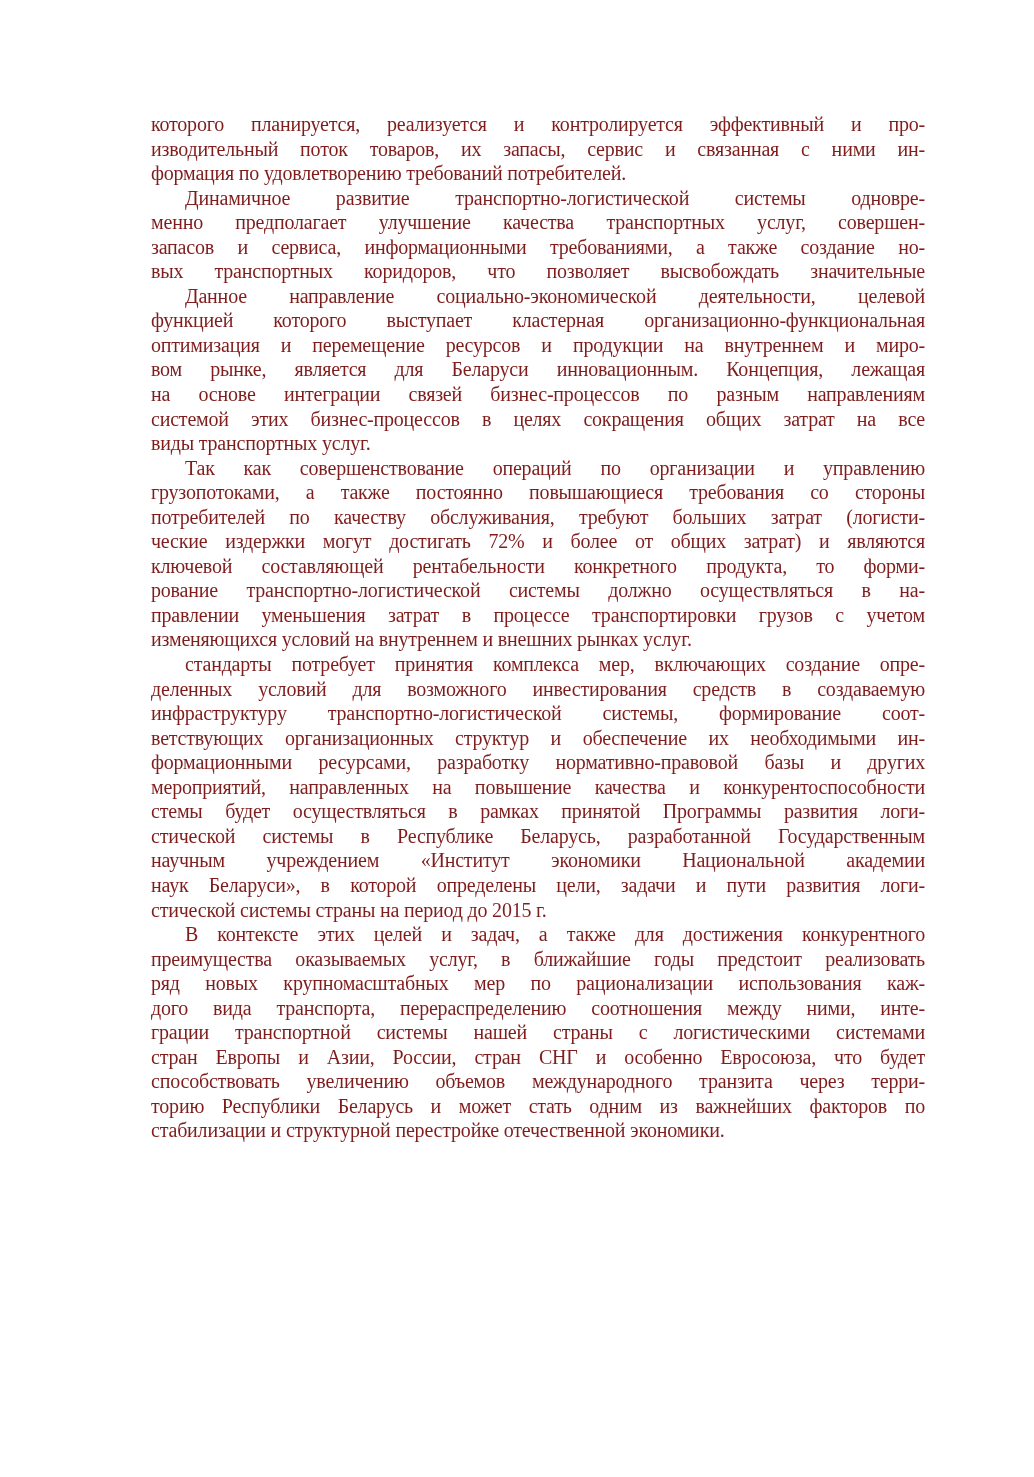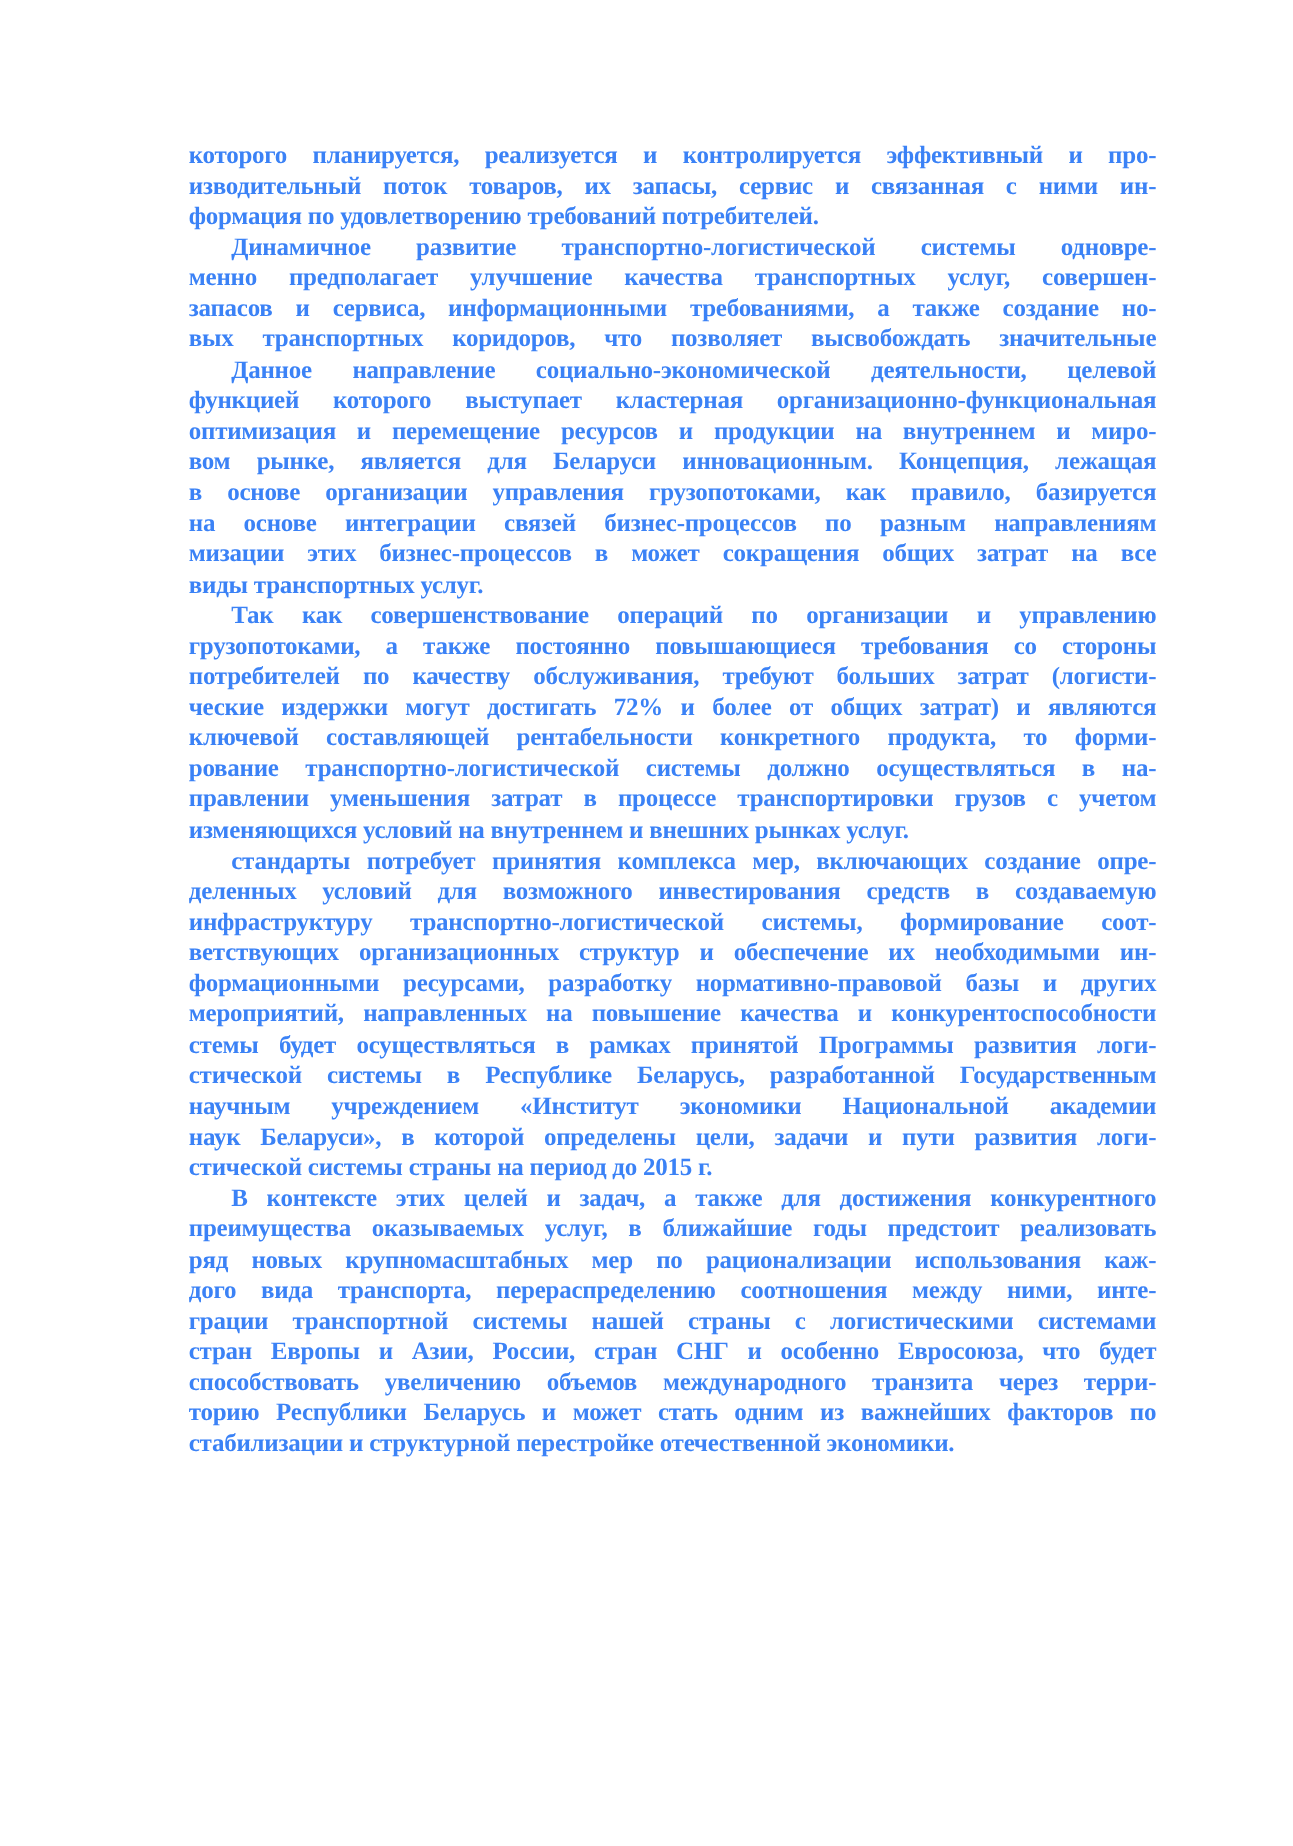--- a/index.html
+++ b/index.html
@@ -13,25 +13,24 @@
     height: 1477px;
     background: #ffffff;
     overflow: hidden;
     font-family: "Liberation Serif", "DejaVu Serif", serif;
   }
   .text-block {
     position: absolute;
     left: 151px;
     top: 112px;
     width: 774px;
-    color: #3b82f6;
+    color: #7f1d1d;
     font-size: 20px;
     line-height: 24.55px;
     letter-spacing: -0.2px;
-    font-weight: bold;
   }
   .para {
     margin: 0;
     padding: 0;
   }
   .line {
     display: block;
     white-space: nowrap;
     text-align: justify;
     text-align-last: justify;
@@ -57,23 +56,22 @@
         <span class="line">Динамичное развитие транспортно-логистической системы одновре-</span>
         <span class="line">менно предполагает улучшение качества транспортных услуг, совершен-</span>
         <span class="line">запасов и сервиса, информационными требованиями, а также создание но-</span>
         <span class="line">вых транспортных коридоров, что позволяет высвобождать значительные</span>
       </p>
       <p class="para indent">
         <span class="line">Данное направление социально-экономической деятельности, целевой</span>
         <span class="line">функцией которого выступает кластерная организационно-функциональная</span>
         <span class="line">оптимизация и перемещение ресурсов и продукции на внутреннем и миро-</span>
         <span class="line">вом рынке, является для Беларуси инновационным. Концепция, лежащая</span>
-        <span class="line">в основе организации управления грузопотоками, как правило, базируется</span>
         <span class="line">на основе интеграции связей бизнес-процессов по разным направлениям</span>
-        <span class="line">мизации этих бизнес-процессов в может сокращения общих затрат на все</span>
+        <span class="line">системой этих бизнес-процессов в целях сокращения общих затрат на все</span>
         <span class="line last">виды транспортных услуг.</span>
       </p>
       <p class="para indent">
         <span class="line">Так как совершенствование операций по организации и управлению</span>
         <span class="line">грузопотоками, а также постоянно повышающиеся требования со стороны</span>
         <span class="line">потребителей по качеству обслуживания, требуют больших затрат (логисти-</span>
         <span class="line">ческие издержки могут достигать 72% и более от общих затрат) и являются</span>
         <span class="line">ключевой составляющей рентабельности конкретного продукта, то форми-</span>
         <span class="line">рование транспортно-логистической системы должно осуществляться в на-</span>
         <span class="line">правлении уменьшения затрат в процессе транспортировки грузов с учетом</span>

